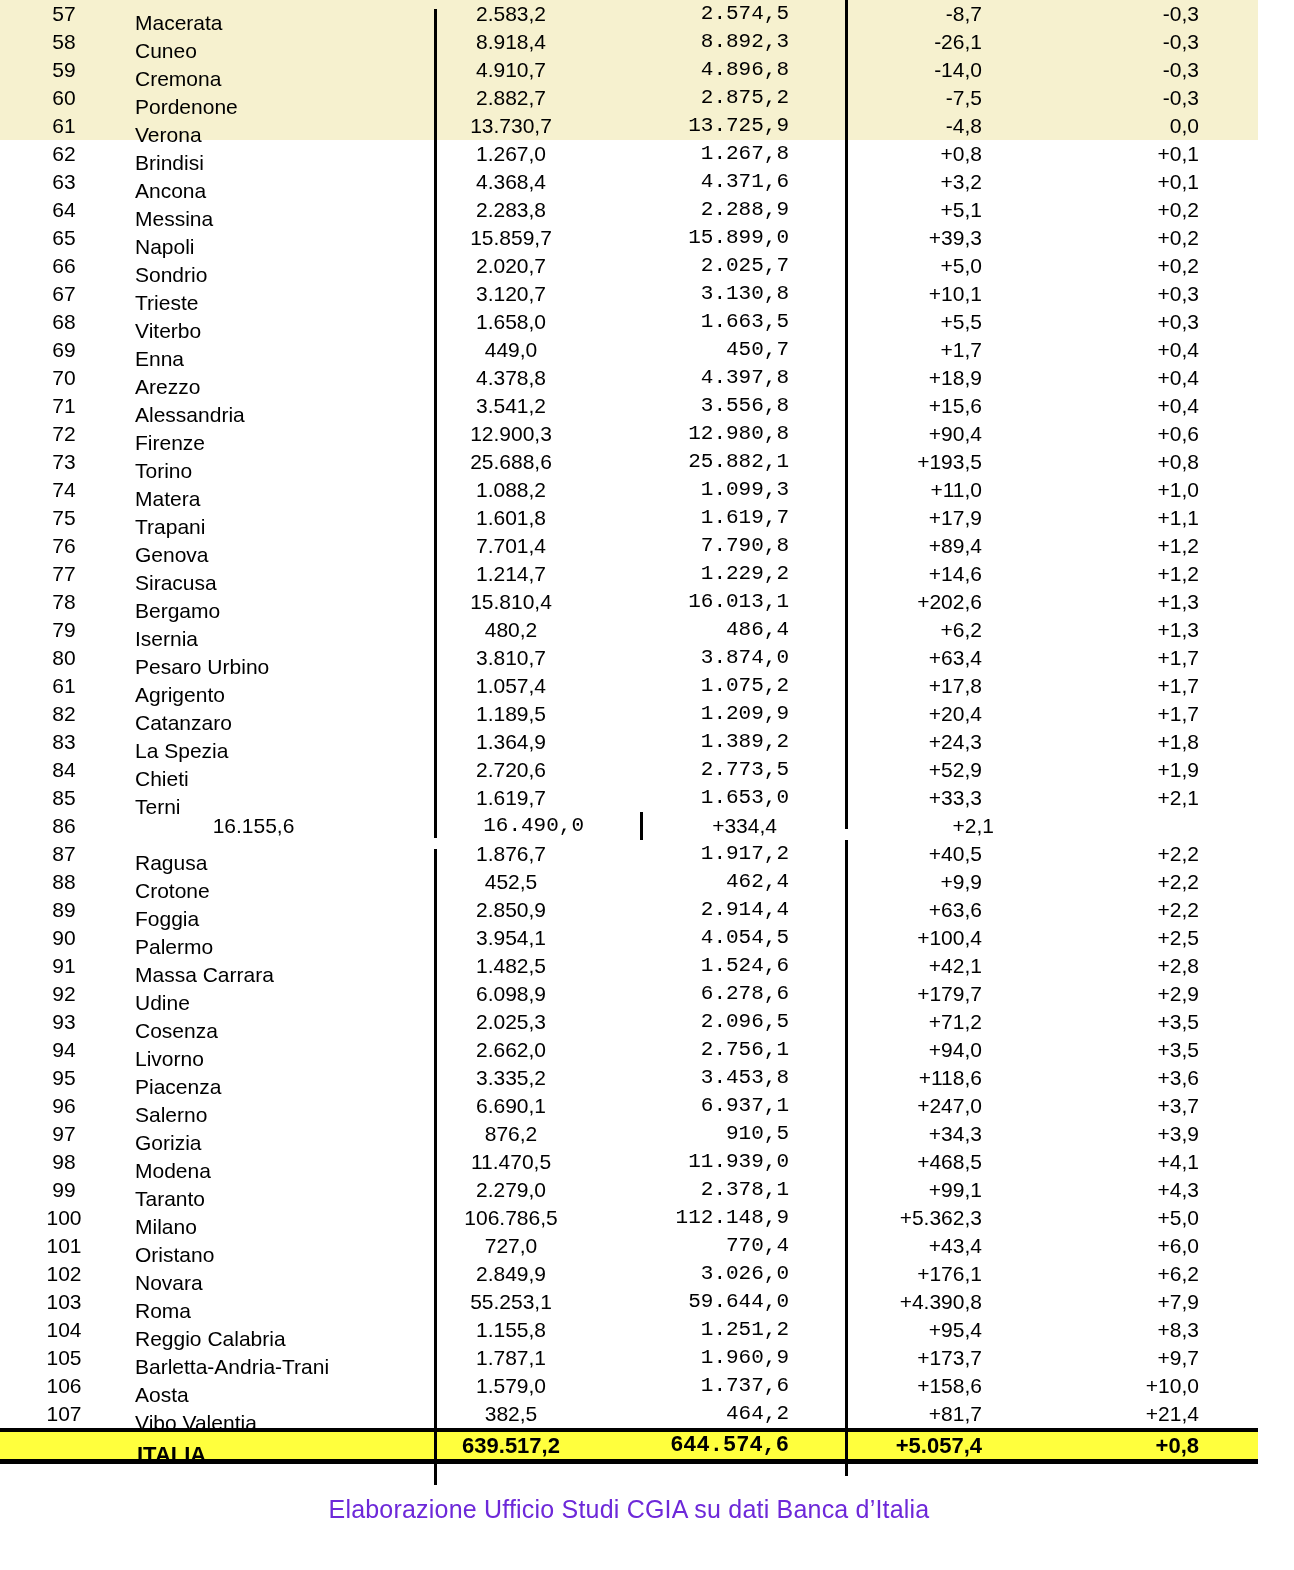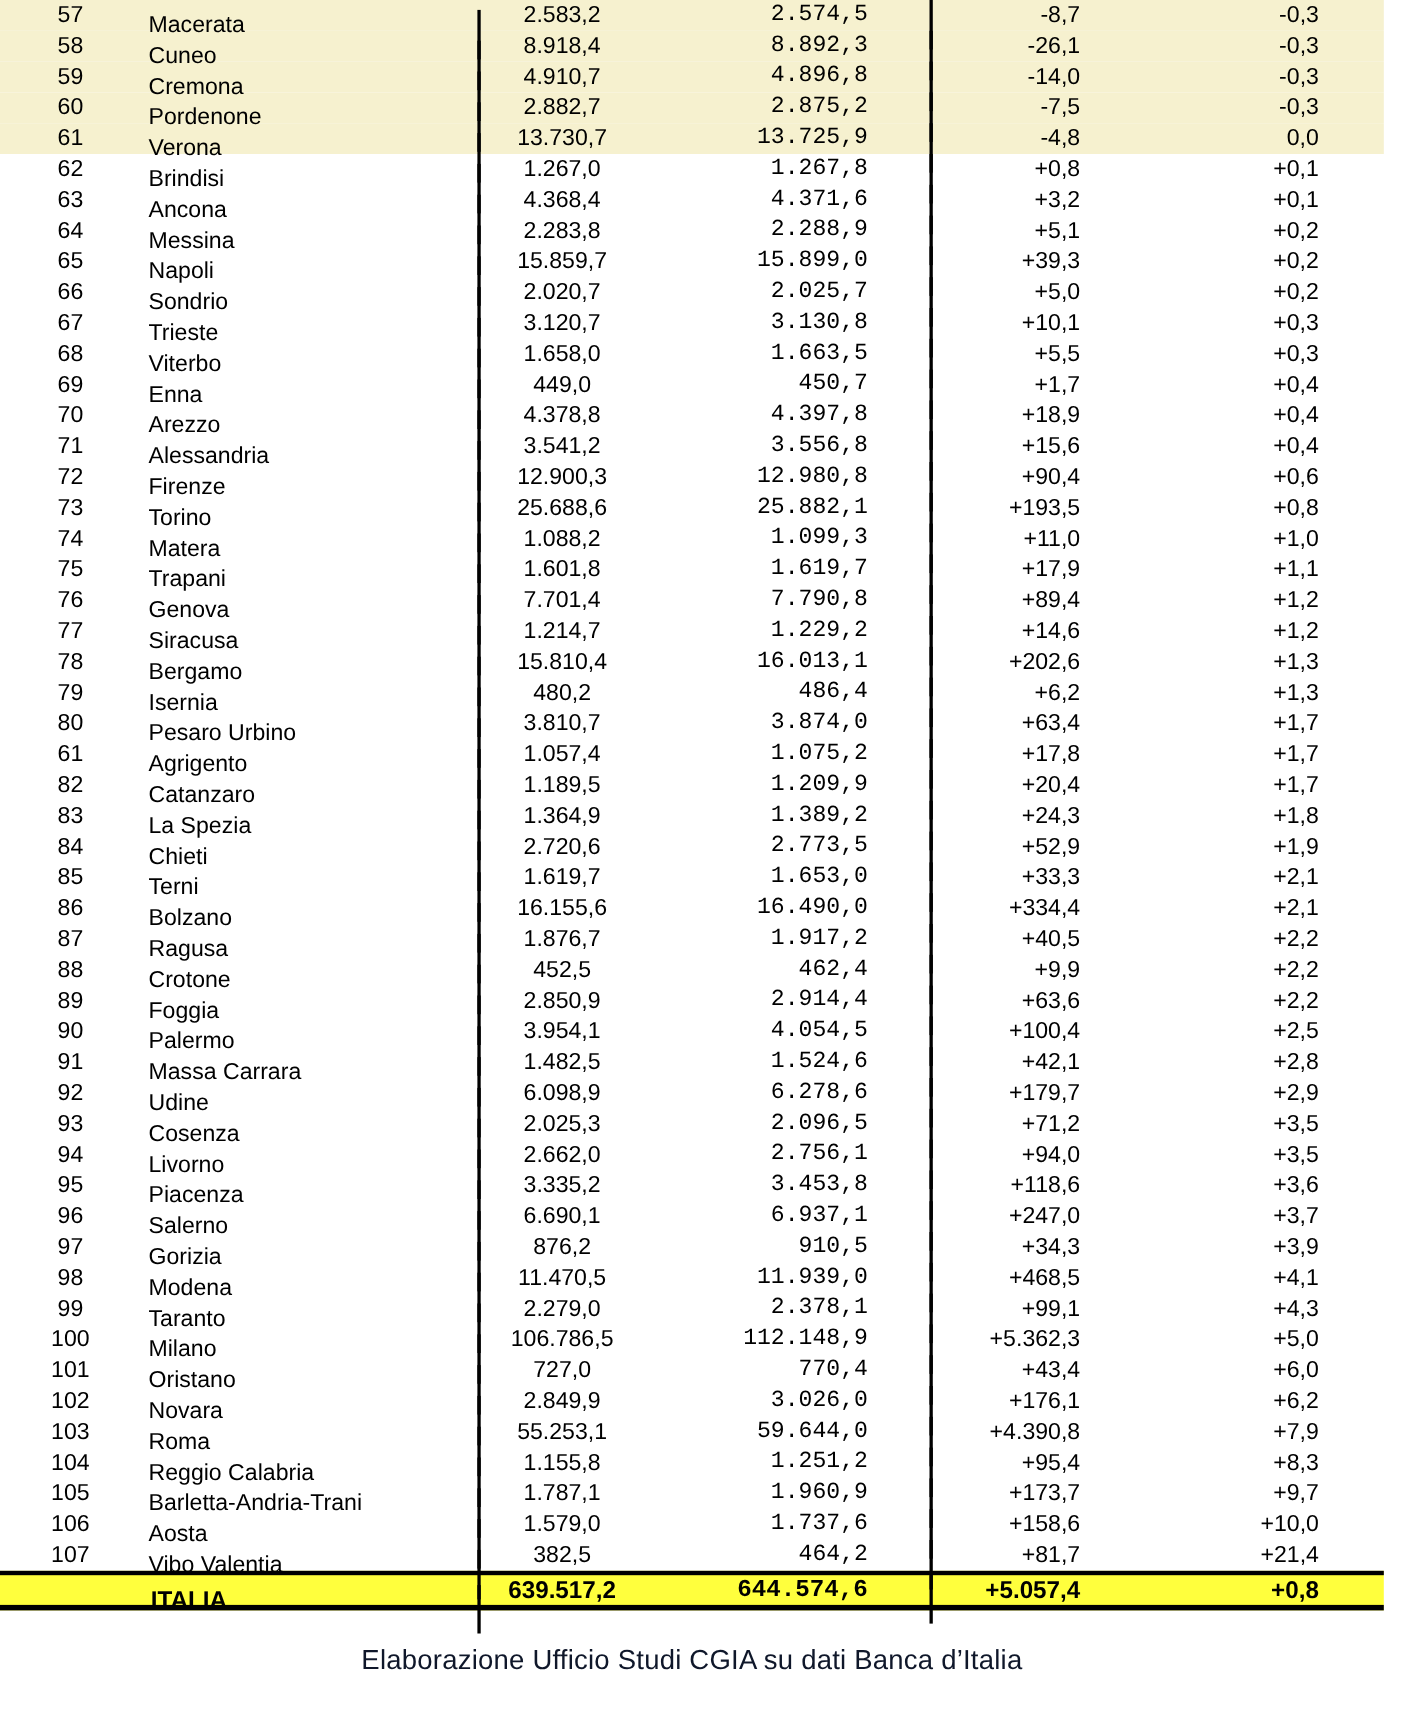--- a/index.html
+++ b/index.html
@@ -39,21 +39,21 @@
     font-size:22px;
     font-weight:bold;
   }
   .total-row .cell{line-height:27px;}
   .total-row .c-name{padding-left:9px;}
   .caption{
     width:1258px;
     margin-top:31px;
     text-align:center;
     font-size:25px;
-    color:#0f172a;
+    color:#6d28d9;
     letter-spacing:0.2px;
   }
 </style>
 </head>
 <body>
 
 <div class="page">
 
   <div class="tbl">
 
@@ -285,21 +285,20 @@
         <div class="trow">
     <div class="cell c-rank">85</div>
     <div class="cell c-name">Terni</div>
     <div class="cell c-v1">1.619,7</div>
     <div class="cell c-v2">1.653,0</div>
     <div class="cell c-d">+33,3</div>
     <div class="cell c-p">+2,1</div>
   </div>
         <div class="trow">
     <div class="cell c-rank">86</div>
-    <div class="cell c-name">Bolzano</div>
     <div class="cell c-v1">16.155,6</div>
     <div class="cell c-v2">16.490,0</div>
     <div class="cell c-d">+334,4</div>
     <div class="cell c-p">+2,1</div>
   </div>
         <div class="trow">
     <div class="cell c-rank">87</div>
     <div class="cell c-name">Ragusa</div>
     <div class="cell c-v1">1.876,7</div>
     <div class="cell c-v2">1.917,2</div>

